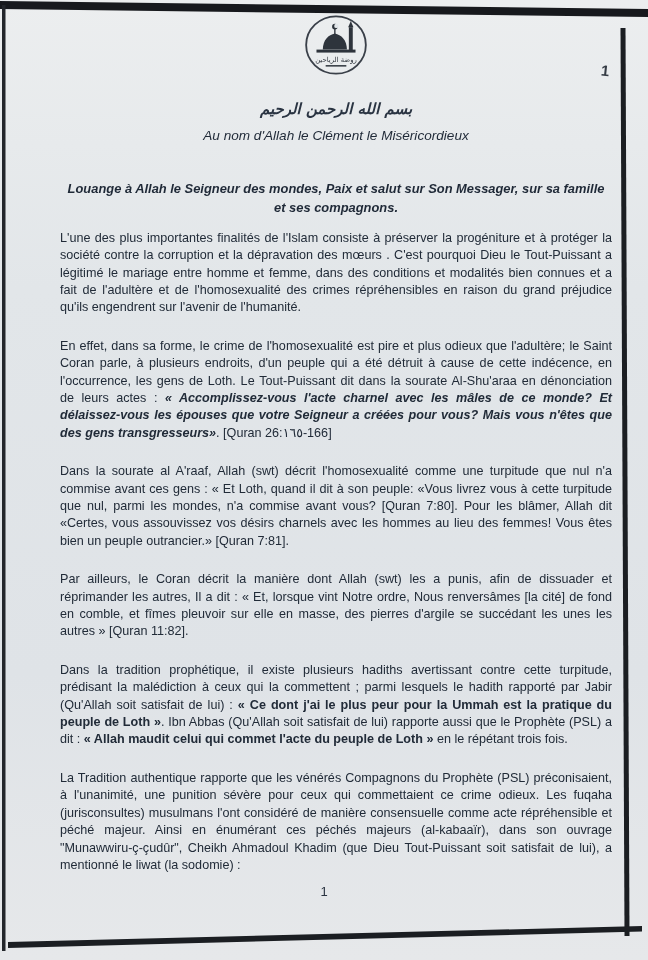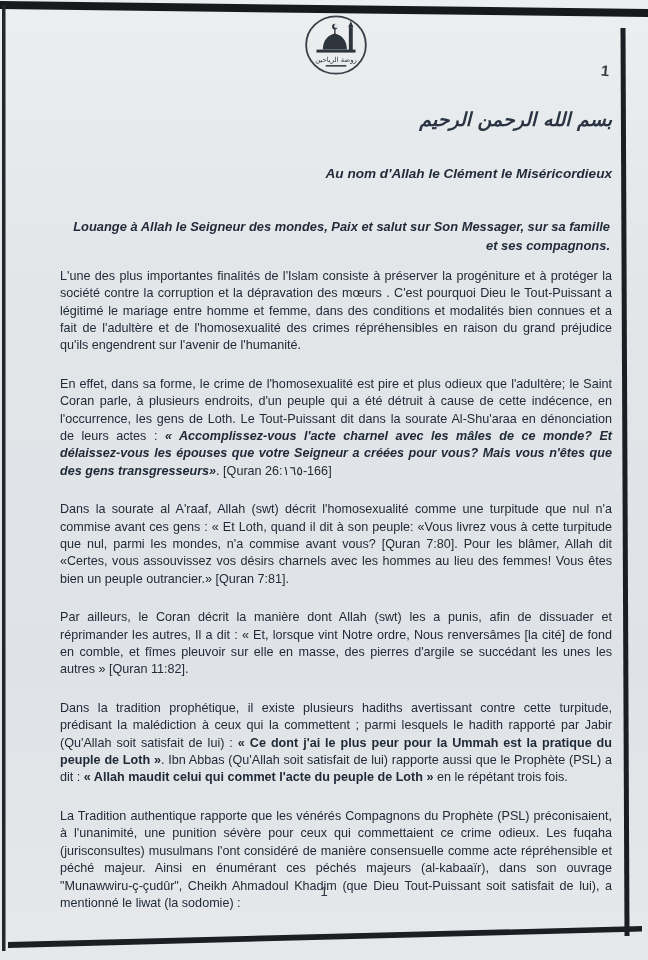--- a/index.html
+++ b/index.html
@@ -4,28 +4,28 @@
 <style>
   html,body{margin:0;padding:0;background:#f1f2f3;}
   .scan{
     position:relative;width:648px;height:960px;overflow:hidden;
     background:linear-gradient(180deg,#eceeef 0%,#e2e6e9 30%,#dfe3e7 70%,#e6e8ea 100%);
     font-family:"Liberation Sans",sans-serif;
     color:#222c3a;
   }
   .edges{position:absolute;left:0;top:0;width:648px;height:960px;pointer-events:none;}
   .content{position:absolute;left:60px;right:36px;top:10px;}
-  header{text-align:right;}
+  header{text-align:center;}
   .seal{margin:4px auto 0;width:78px;height:62px;}
   .bismillah{
-    margin-top:32px;font-family:"DejaVu Sans",sans-serif;
-    font-size:19px;font-weight:700;font-style:italic;color:#2a3442;
+    margin-top:24px;font-family:"DejaVu Sans",sans-serif;
+    font-size:15px;font-weight:700;font-style:italic;color:#2a3442;
     letter-spacing:.5px;
   }
-  .doc-title{margin-top:36px;font-size:13.6px;font-weight:700;font-style:italic;color:#1f2937;}
+  .doc-title{margin-top:10px;font-size:13.6px;font-weight:400;font-style:italic;color:#1f2937;}
   .salutation{
     margin:36px auto 0;max-width:548px;font-size:12.9px;font-weight:700;font-style:italic;
     line-height:1.5;color:#1f2937;
   }
   main{margin-top:12px;}
   .para{
     margin:0 0 21px 0;font-size:12.6px;line-height:17.4px;
     text-align:justify;color:#212b38;
   }
   .seg.normal{font-style:normal;font-weight:400;}

